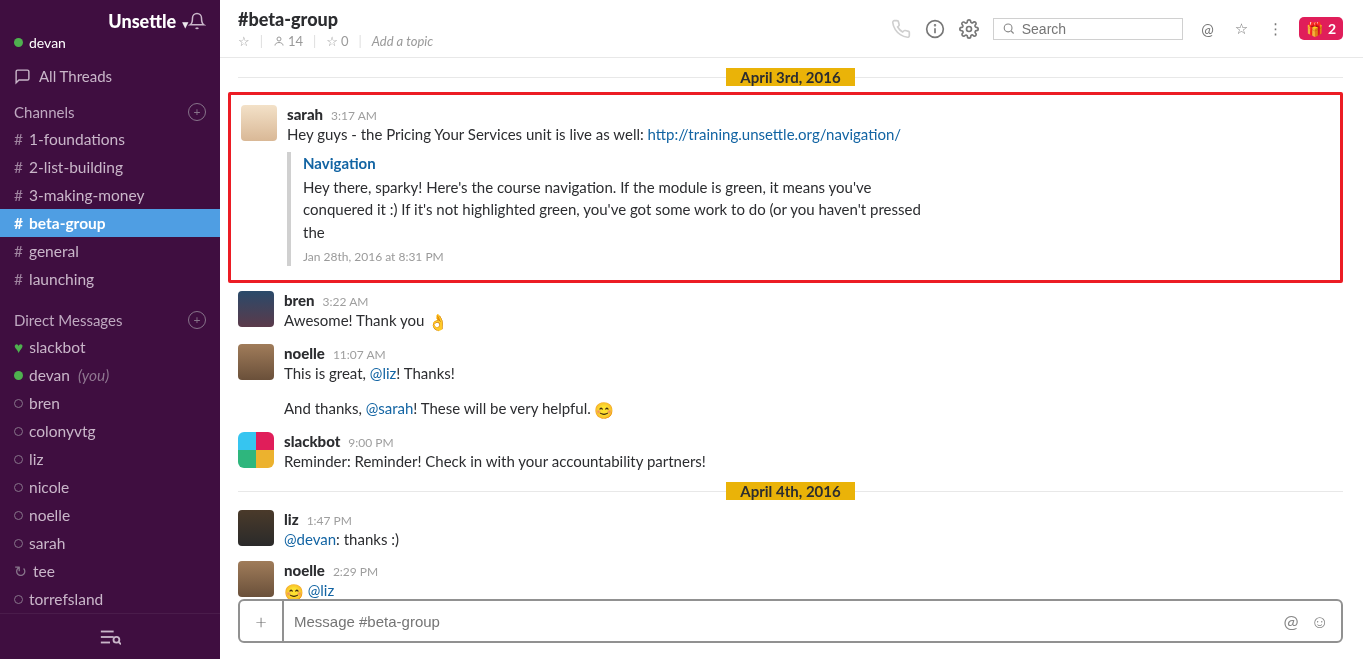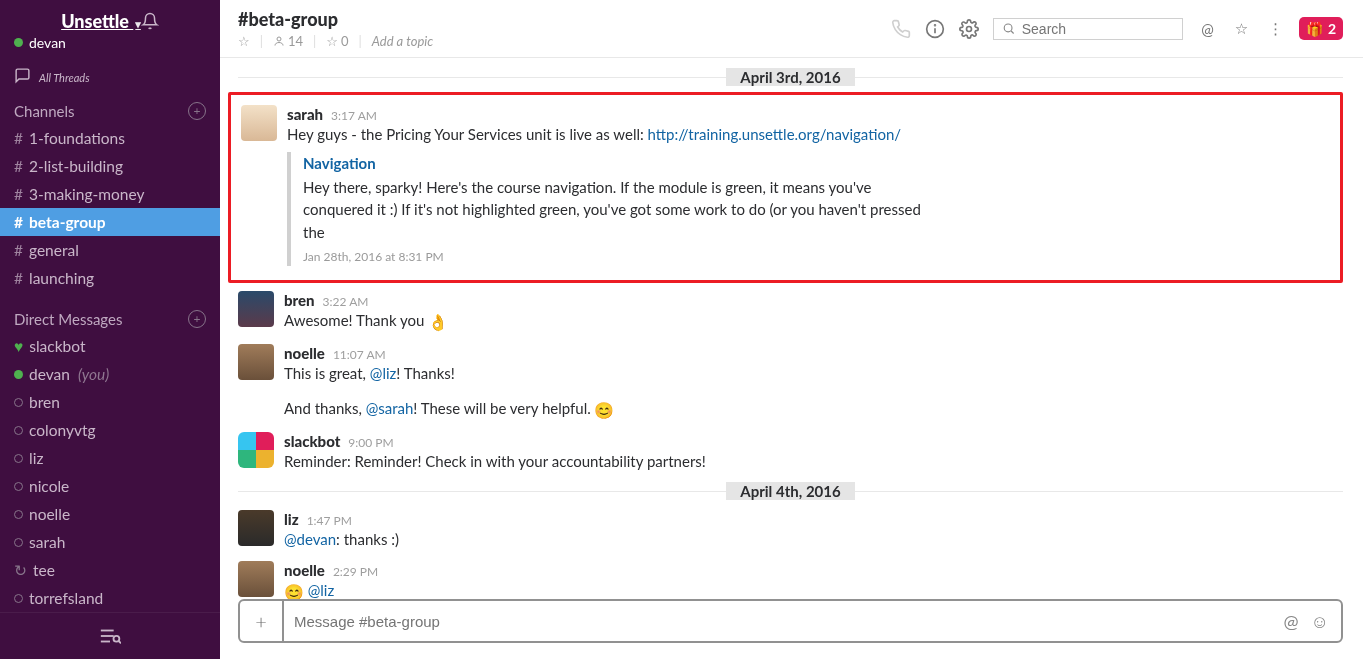--- a/index.html
+++ b/index.html
@@ -2,31 +2,31 @@
 <html><head>
 <meta charset="utf-8">
 <style>
 * { margin:0; padding:0; box-sizing:border-box; }
 body { font-family: "Lato","Helvetica Neue",Arial,sans-serif; font-size:15px; color:#2c2d30; height:659px; width:1363px; overflow:hidden; background:#fff; }
 .app { display:flex; height:100%; }
 
 
 .sidebar { width:220px; background:#3f0e40; color:#c9b6c9; display:flex; flex-direction:column; position:relative; }
 .sidebar .team { padding:10px 14px 6px; color:#fff; }
-.team-row { display:flex; justify-content:center; align-items:center;text-decoration:underline; }
+.team-row { display:flex; justify-content:flex-end; align-items:center; }
 .team-name { font-weight:900; font-size:18px; }
 .team-name .chev { font-size:11px; opacity:.9; margin-left:2px; }
 .bell { width:18px; height:18px; color:#c9b6c9; }
 .user-row { display:flex; align-items:center; gap:6px; margin-top:2px; font-size:14px; }
 .presence { width:9px; height:9px; border-radius:50%; display:inline-block; }
 .presence.active { background:#4fb04f; }
 .presence.away { width:9px;height:9px;border:1.5px solid #87748a;border-radius:50%;background:transparent; }
 .heart { color:#4fb04f; }
 .orbit { color:#87748a; }
-.allthreads { padding:10px 14px; display:flex; align-items:flex-end; gap:8px; font-size:11px;font-style:italic; }
+.allthreads { padding:10px 14px; display:flex; align-items:center; gap:8px; font-size:15px; }
 .section-header { padding:8px 14px 4px; display:flex; justify-content:space-between; align-items:center; font-size:15px; color:#bfa9c0; }
 .plus-circle { width:18px;height:18px;border:1.5px solid #87748a;border-radius:50%;display:flex;align-items:center;justify-content:center;font-size:12px;line-height:1;color:#87748a; }
 ul.navlist { list-style:none; }
 ul.navlist li { padding:2px 14px; font-size:15.5px; display:flex; align-items:center; gap:6px; cursor:pointer; line-height:1.55; }
 ul.navlist li.sel { background:#4f9ee3; color:#fff; font-weight:700; }
 ul.navlist li .hash { opacity:.7; }
 ul.navlist li.sel .hash { opacity:1; }
 .dm-you { color:#8f7690; font-style:italic; margin-left:2px;}
 .sidebar-footer { margin-top:auto; height:48px; display:flex; align-items:center; justify-content:center; border-top:1px solid rgba(255,255,255,.06); }
 .sidebar-footer .ico { color:#c9b6c9; font-size:18px; }
@@ -43,21 +43,21 @@
 .header-right { display:flex; align-items:center; gap:14px; color:#777; }
 .header-right .ico { width:20px; height:20px; display:flex;align-items:center;justify-content:center; }
 .search { display:flex;align-items:center;gap:6px;border:1px solid #d0d0d0;border-radius:0;padding:2px 8px;width:190px;color:#888; }
 .search input { border:none;outline:none;font-size:14px;width:100%;color:#333;background:transparent; }
 .gift { background:#e01e5a;color:#fff;border-radius:5px;padding:3px 7px;font-weight:700;display:flex;align-items:center;gap:4px;font-size:14px; }
 
 
 .scroll { flex:1; overflow-y:auto; padding:0 20px 0 18px; }
 .daydiv { text-align:center; position:relative; margin:10px 0 6px; }
 .daydiv::before { content:""; position:absolute; left:0; right:0; top:50%; height:1px; background:#e8e8e8; }
-.daydiv span { background:#e5e5e5; position:relative; padding:0 14px; color:#2c2d30; font-weight:700; font-size:15px; }
+.daydiv span { background:#eab308; position:relative; padding:0 14px; color:#2c2d30; font-weight:700; font-size:15px; }
 .msg { display:flex; gap:10px; padding:4px 0 6px; }
 .avatar { width:36px; height:36px; border-radius:4px; flex-shrink:0; background:#ccc; }
 .msg .body { flex:1; min-width:0; }
 .meta { display:flex; align-items:baseline; gap:8px; }
 .meta .name { font-weight:900; color:#2c2d30; font-size:15px; }
 .meta .time { color:#9e9e9e; font-size:12px; }
 .text { color:#2c2d30; line-height:1.5; }
 .text a, .mention { color:#1264a3; text-decoration:none; }
 .attach { margin-top:6px; border-left:4px solid #d0d0d0; padding:2px 0 2px 12px; max-width:640px; }
 .attach .atitle { color:#1264a3; font-weight:700; margin-bottom:4px; }

